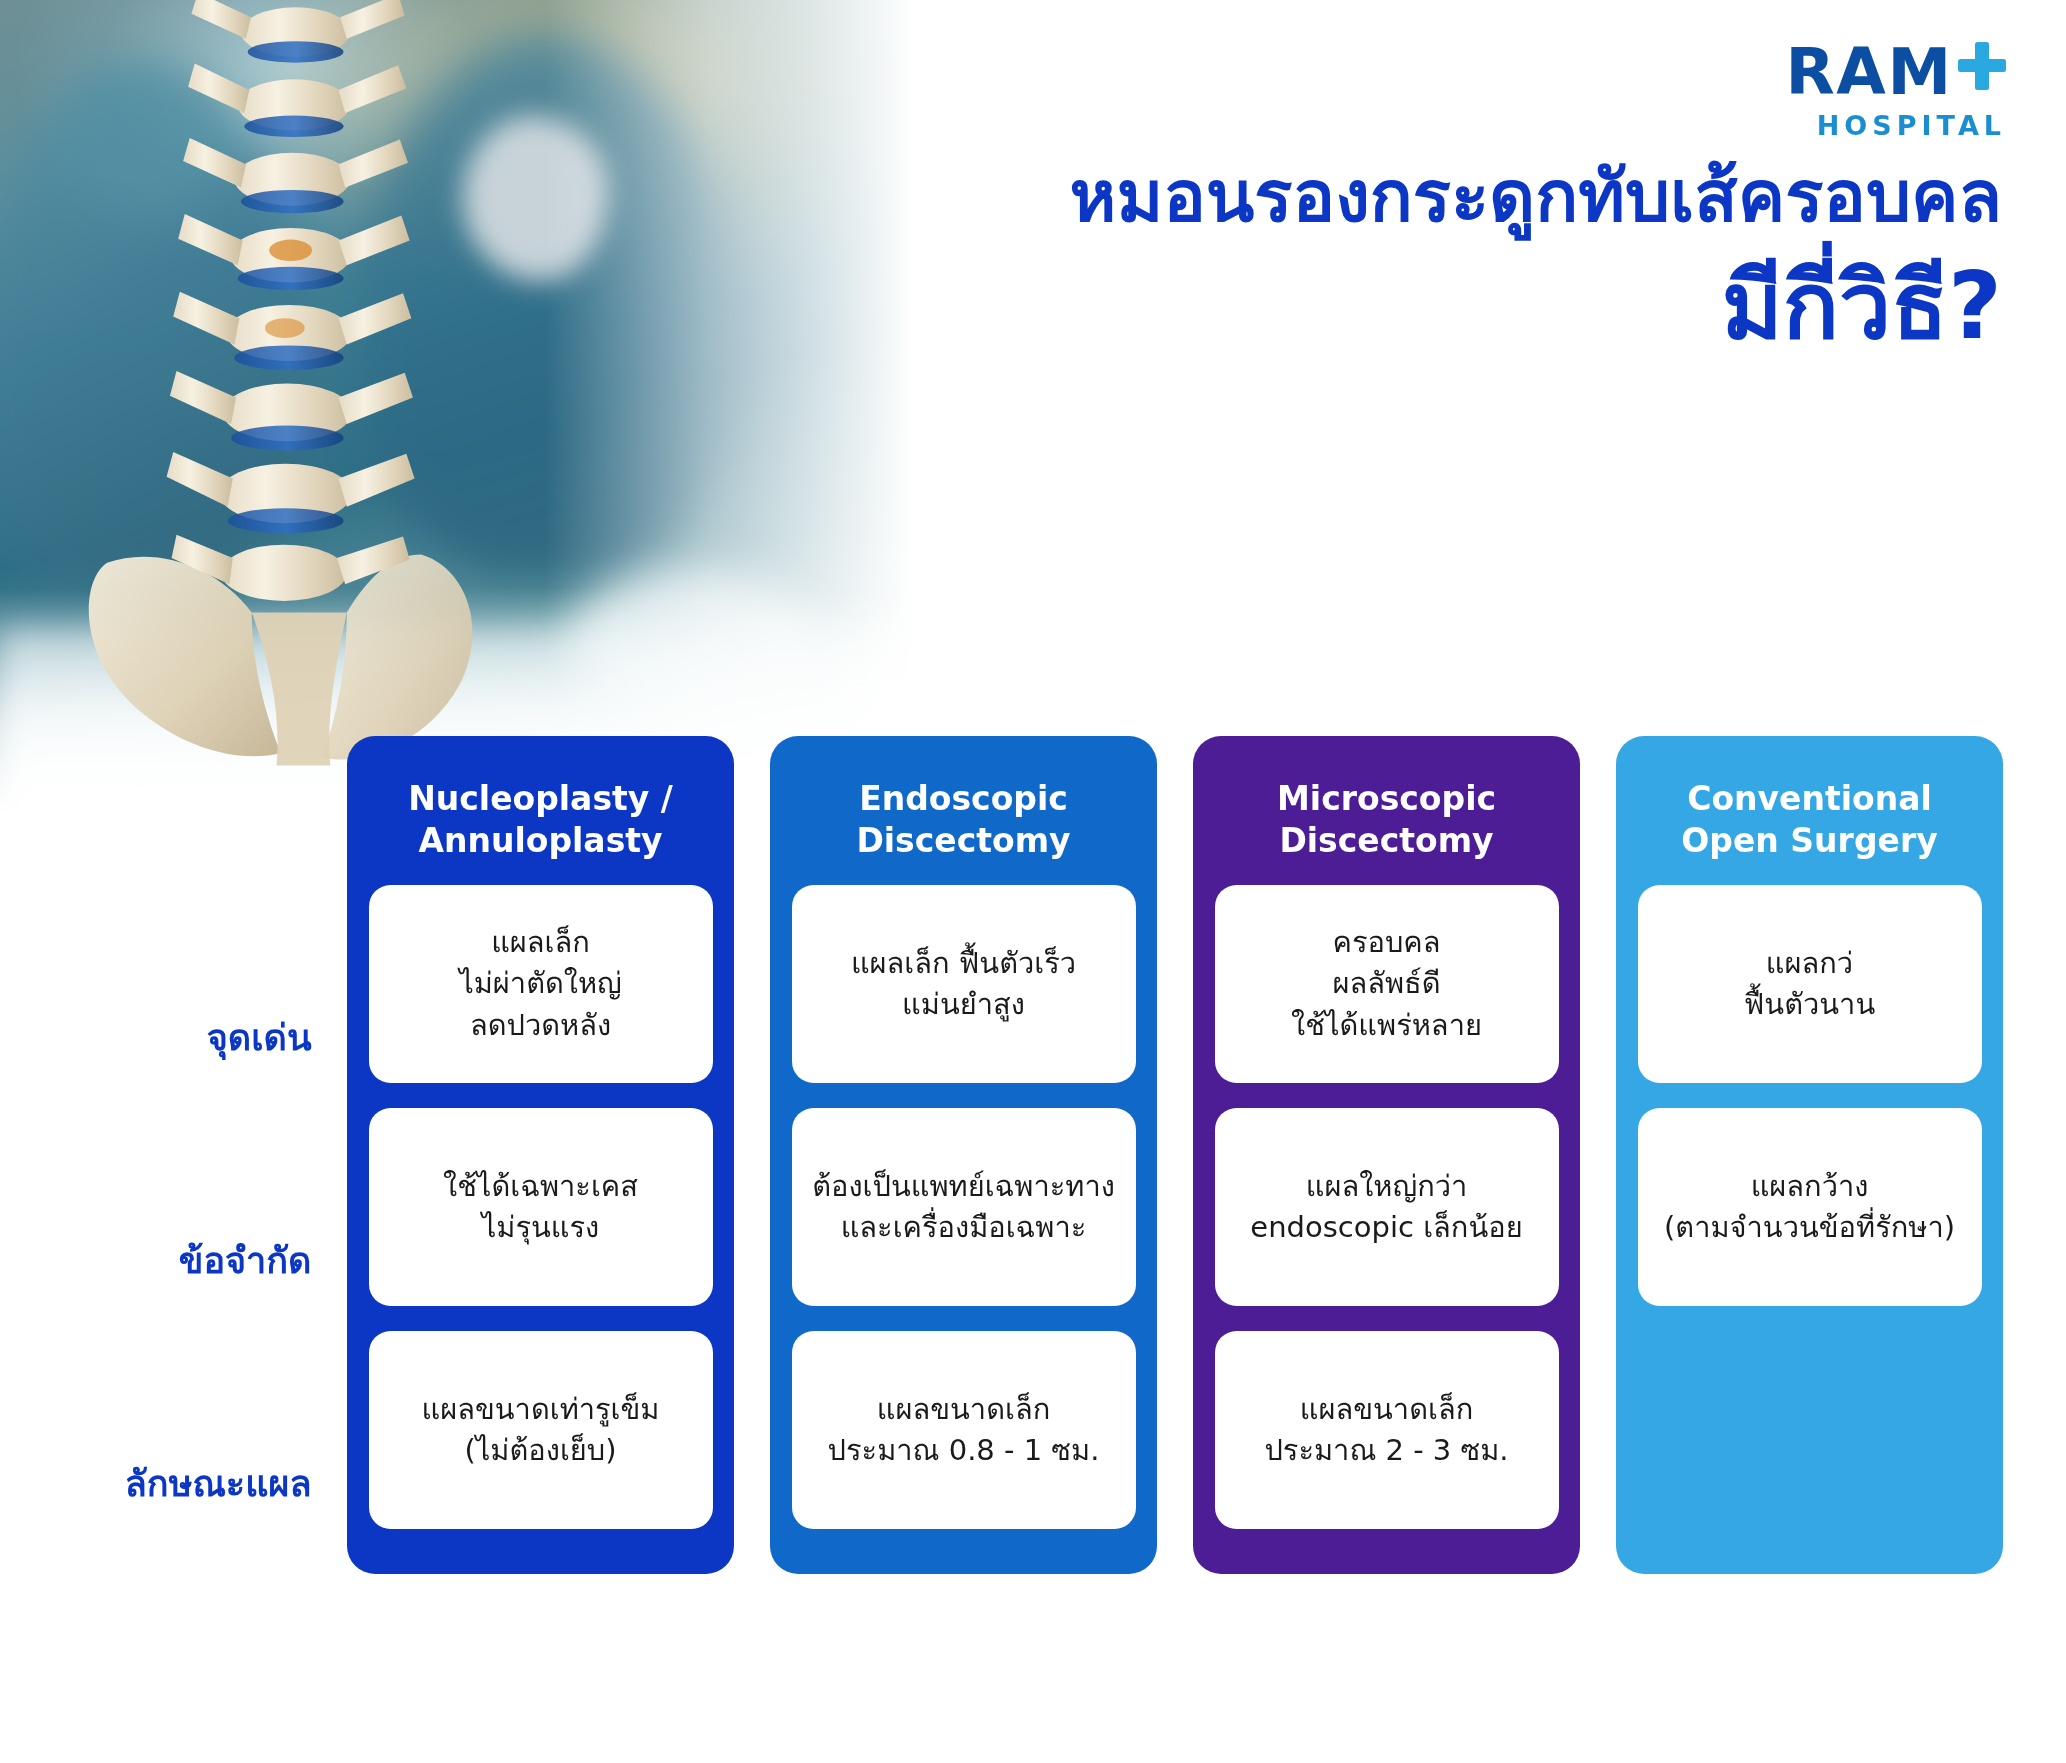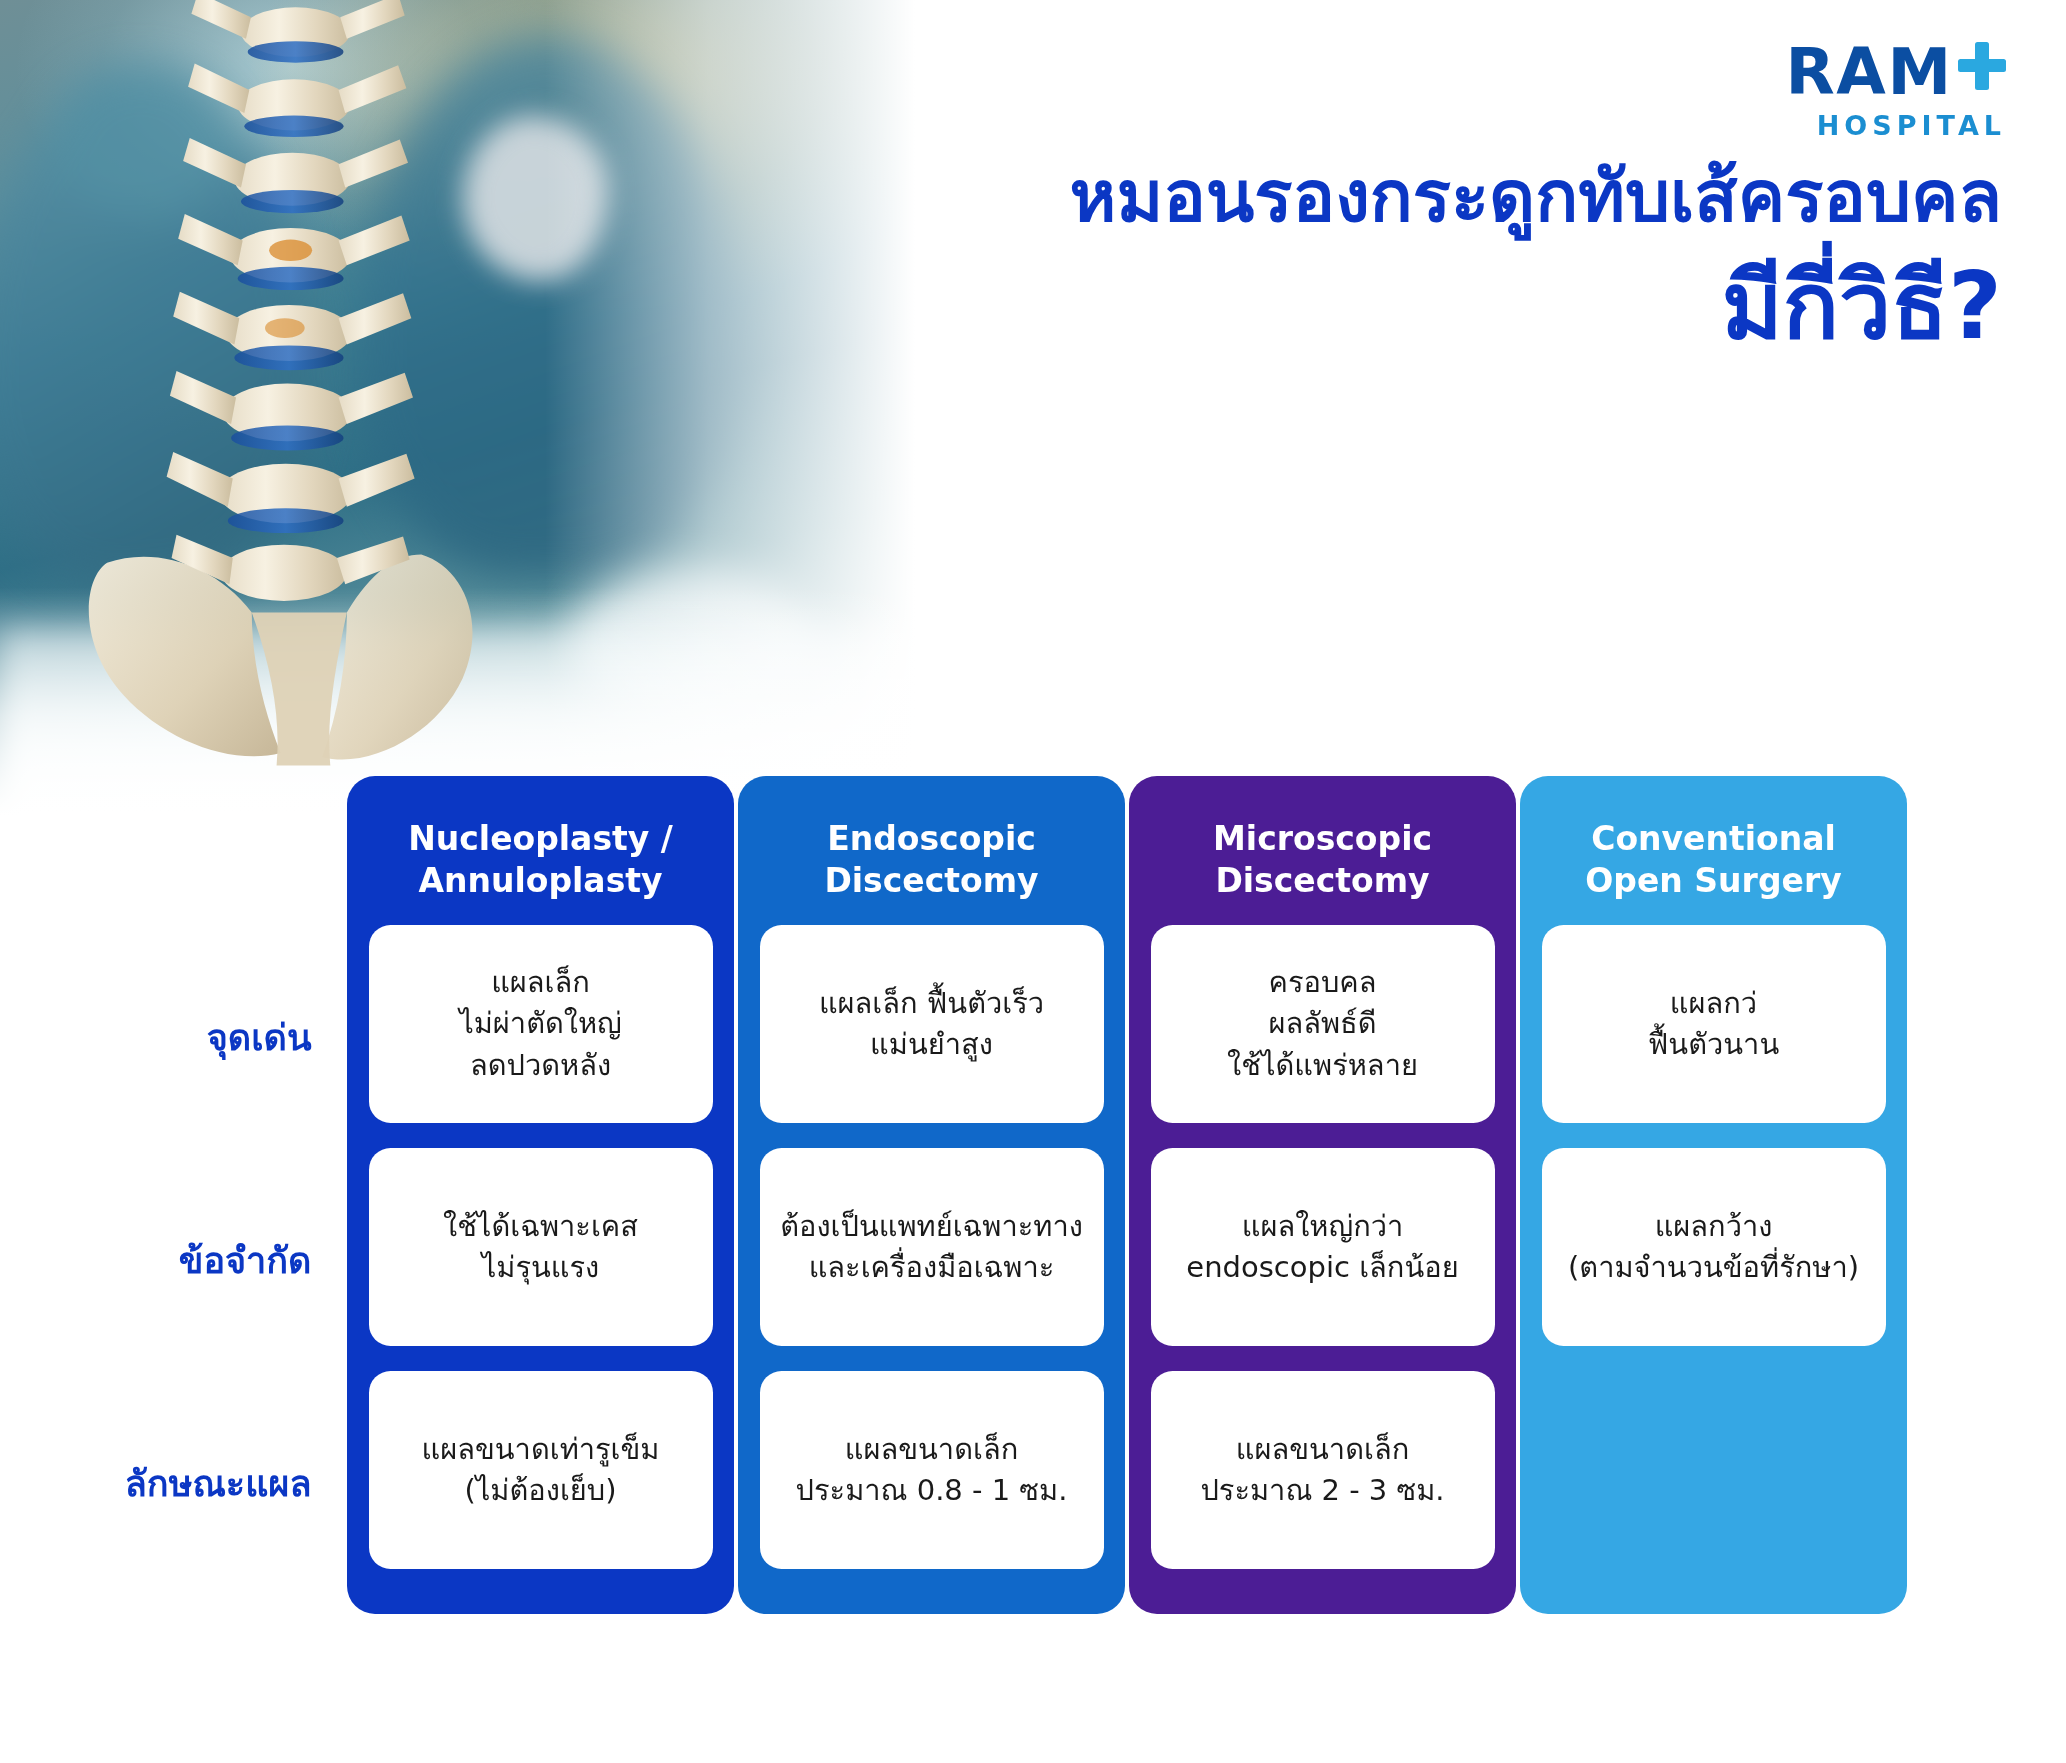--- a/index.html
+++ b/index.html
@@ -148,24 +148,24 @@
     font-family: "DejaVu Sans", "Liberation Sans", sans-serif;
     font-weight: 700;
   }
   .headline .l1 { font-size: 106px; line-height: 1.12; letter-spacing: -0.8px; }
   .headline .l2 { font-size: 71px; line-height: 1.22; margin-top: 5px; }
   .headline .l3 { font-size: 93px; line-height: 1.2; margin-top: 10px; }
 
   
   .table {
     position: absolute;
-    left: 347px; top: 776px;
+    left: 347px; top: 736px;
     width: 1661px;
     display: flex;
-    gap: 4px;
+    gap: 36px;
   }
   .col {
     width: 387px;
     border-radius: 28px;
     padding: 25px 21.5px 31px;
     display: flex;
     flex-direction: column;
   }
   .col-title {
     color: #ffffff;

